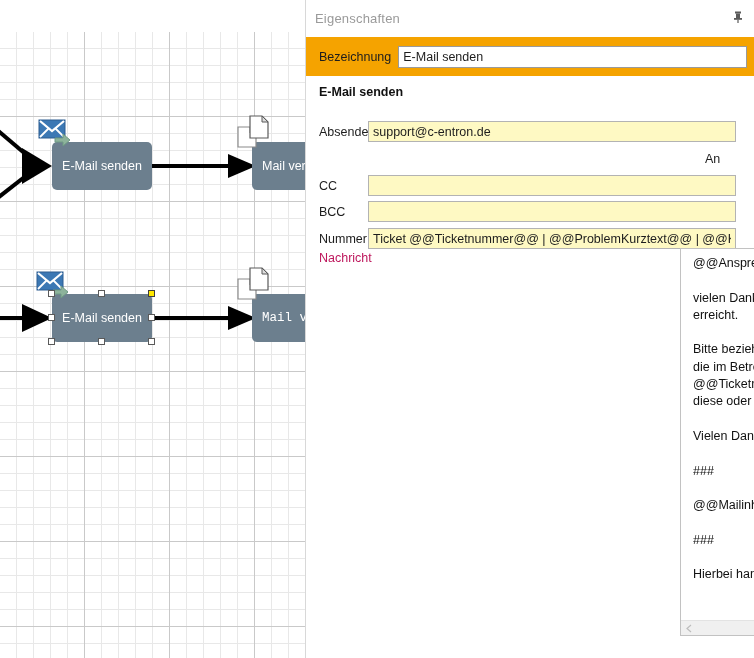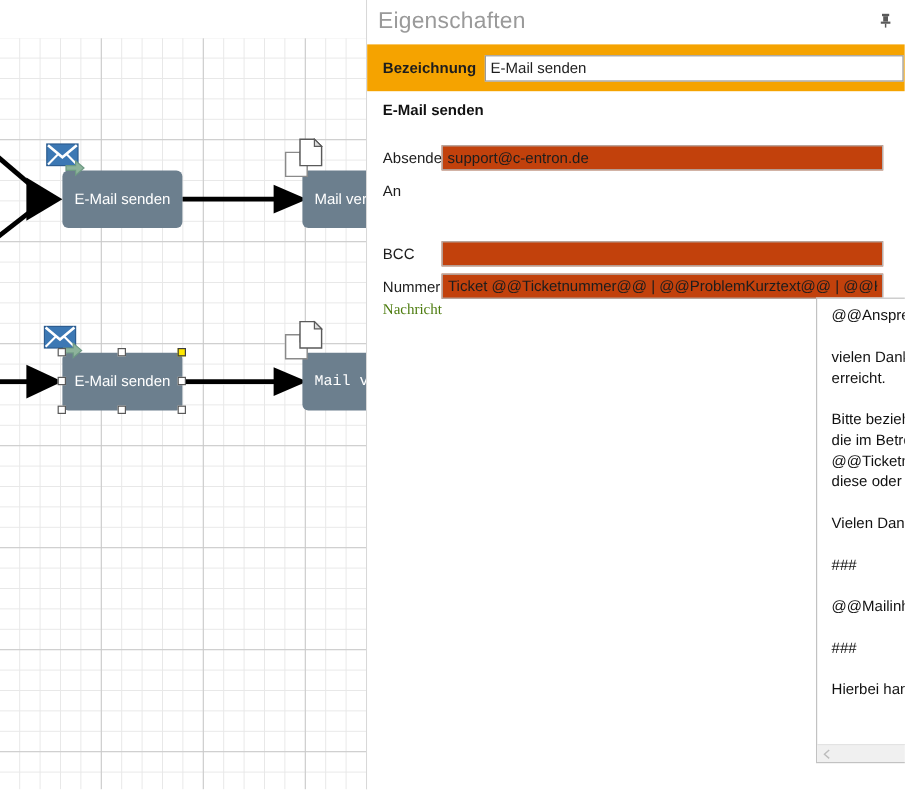--- a/index.html
+++ b/index.html
@@ -107,21 +107,21 @@
 
   #props-header {
     position: absolute;
     left: 0; top: 0;
     width: 448px; height: 36px;
     display: flex;
     align-items: center;
   }
   #props-title {
     margin-left: 9px;
-    font-size: 19px;
+    font-size: 13px;
     color: #9a9a9a;
     font-weight: 400;
     letter-spacing: 0.2px;
   }
   #pin-btn {
     position: absolute;
     right: 6px; top: 7px;
     width: 20px; height: 20px;
     display: flex; align-items: center; justify-content: center;
     cursor: pointer;
@@ -134,21 +134,20 @@
     background: #f5a300;
     display: flex;
     align-items: center;
   }
   #bez-label {
     font-size: 12.5px;
     color: #1d1d1d;
     margin-left: 13px;
     margin-right: 7px;
     white-space: nowrap;
-    font-weight: bold;
   }
   #bez-input {
     width: 349px;
     height: 22px;
     box-sizing: border-box;
     border: 1px solid #9a9a9a;
     background: #ffffff;
     font-family: "Liberation Sans", sans-serif;
     font-size: 12.5px;
     color: #1d1d1d;
@@ -178,35 +177,34 @@
     padding-left: 13px;
     box-sizing: border-box;
     font-size: 12.5px;
     color: #1d1d1d;
   }
   .field-input {
     height: 21px;
     width: 368px;
     box-sizing: border-box;
     border: 1px solid #b3b3b3;
-    background: #c2410c;
+    background: #fef9c3;
     font-family: "Liberation Sans", sans-serif;
     font-size: 12.5px;
     color: #1d1d1d;
     padding: 0 4px;
     outline: none;
   }
 
   
   #msg-label {
     position: absolute;
     left: 13px; top: 251px;
     font-size: 12.5px;
-    color: #4d7c0f;
-    font-family: Liberation Serif, serif;
+    color: #be185d;
   }
   #msg-box {
     position: absolute;
     left: 374px; top: 248px;
     width: 368px;
     height: 388px;
     box-sizing: border-box;
     border: 1px solid #c2c2c2;
     background: #ffffff;
     overflow: hidden;
@@ -348,22 +346,26 @@
       <span id="bez-label">Bezeichnung</span>
       <input id="bez-input" type="text" value="E-Mail senden" style="">
     </div>
 
     <div id="section-title">E-Mail senden</div>
 
     <div class="field-row" style="top:121px;">
       <span class="field-label">Absender</span>
       <input class="field-input" type="text" value="support@c-entron.de" style="">
     </div>
-    <div class="field-row" style="top:148px;">
+    <div class="field-row" style="top:148px;justify-content:flex-end;">
       <span class="field-label">An</span>
+    </div>
+    <div class="field-row" style="top:175px;">
+      <span class="field-label">CC</span>
+      <input class="field-input" type="text" value="" style="">
     </div>
     <div class="field-row" style="top:201px;">
       <span class="field-label">BCC</span>
       <input class="field-input" type="text" value="" style="">
     </div>
     <div class="field-row" style="top:228px;">
       <span class="field-label">Nummer</span>
       <input class="field-input" type="text" value="Ticket @@Ticketnummer@@ | @@ProblemKurztext@@ | @@Kundenname@@" style="">
     </div>
 

